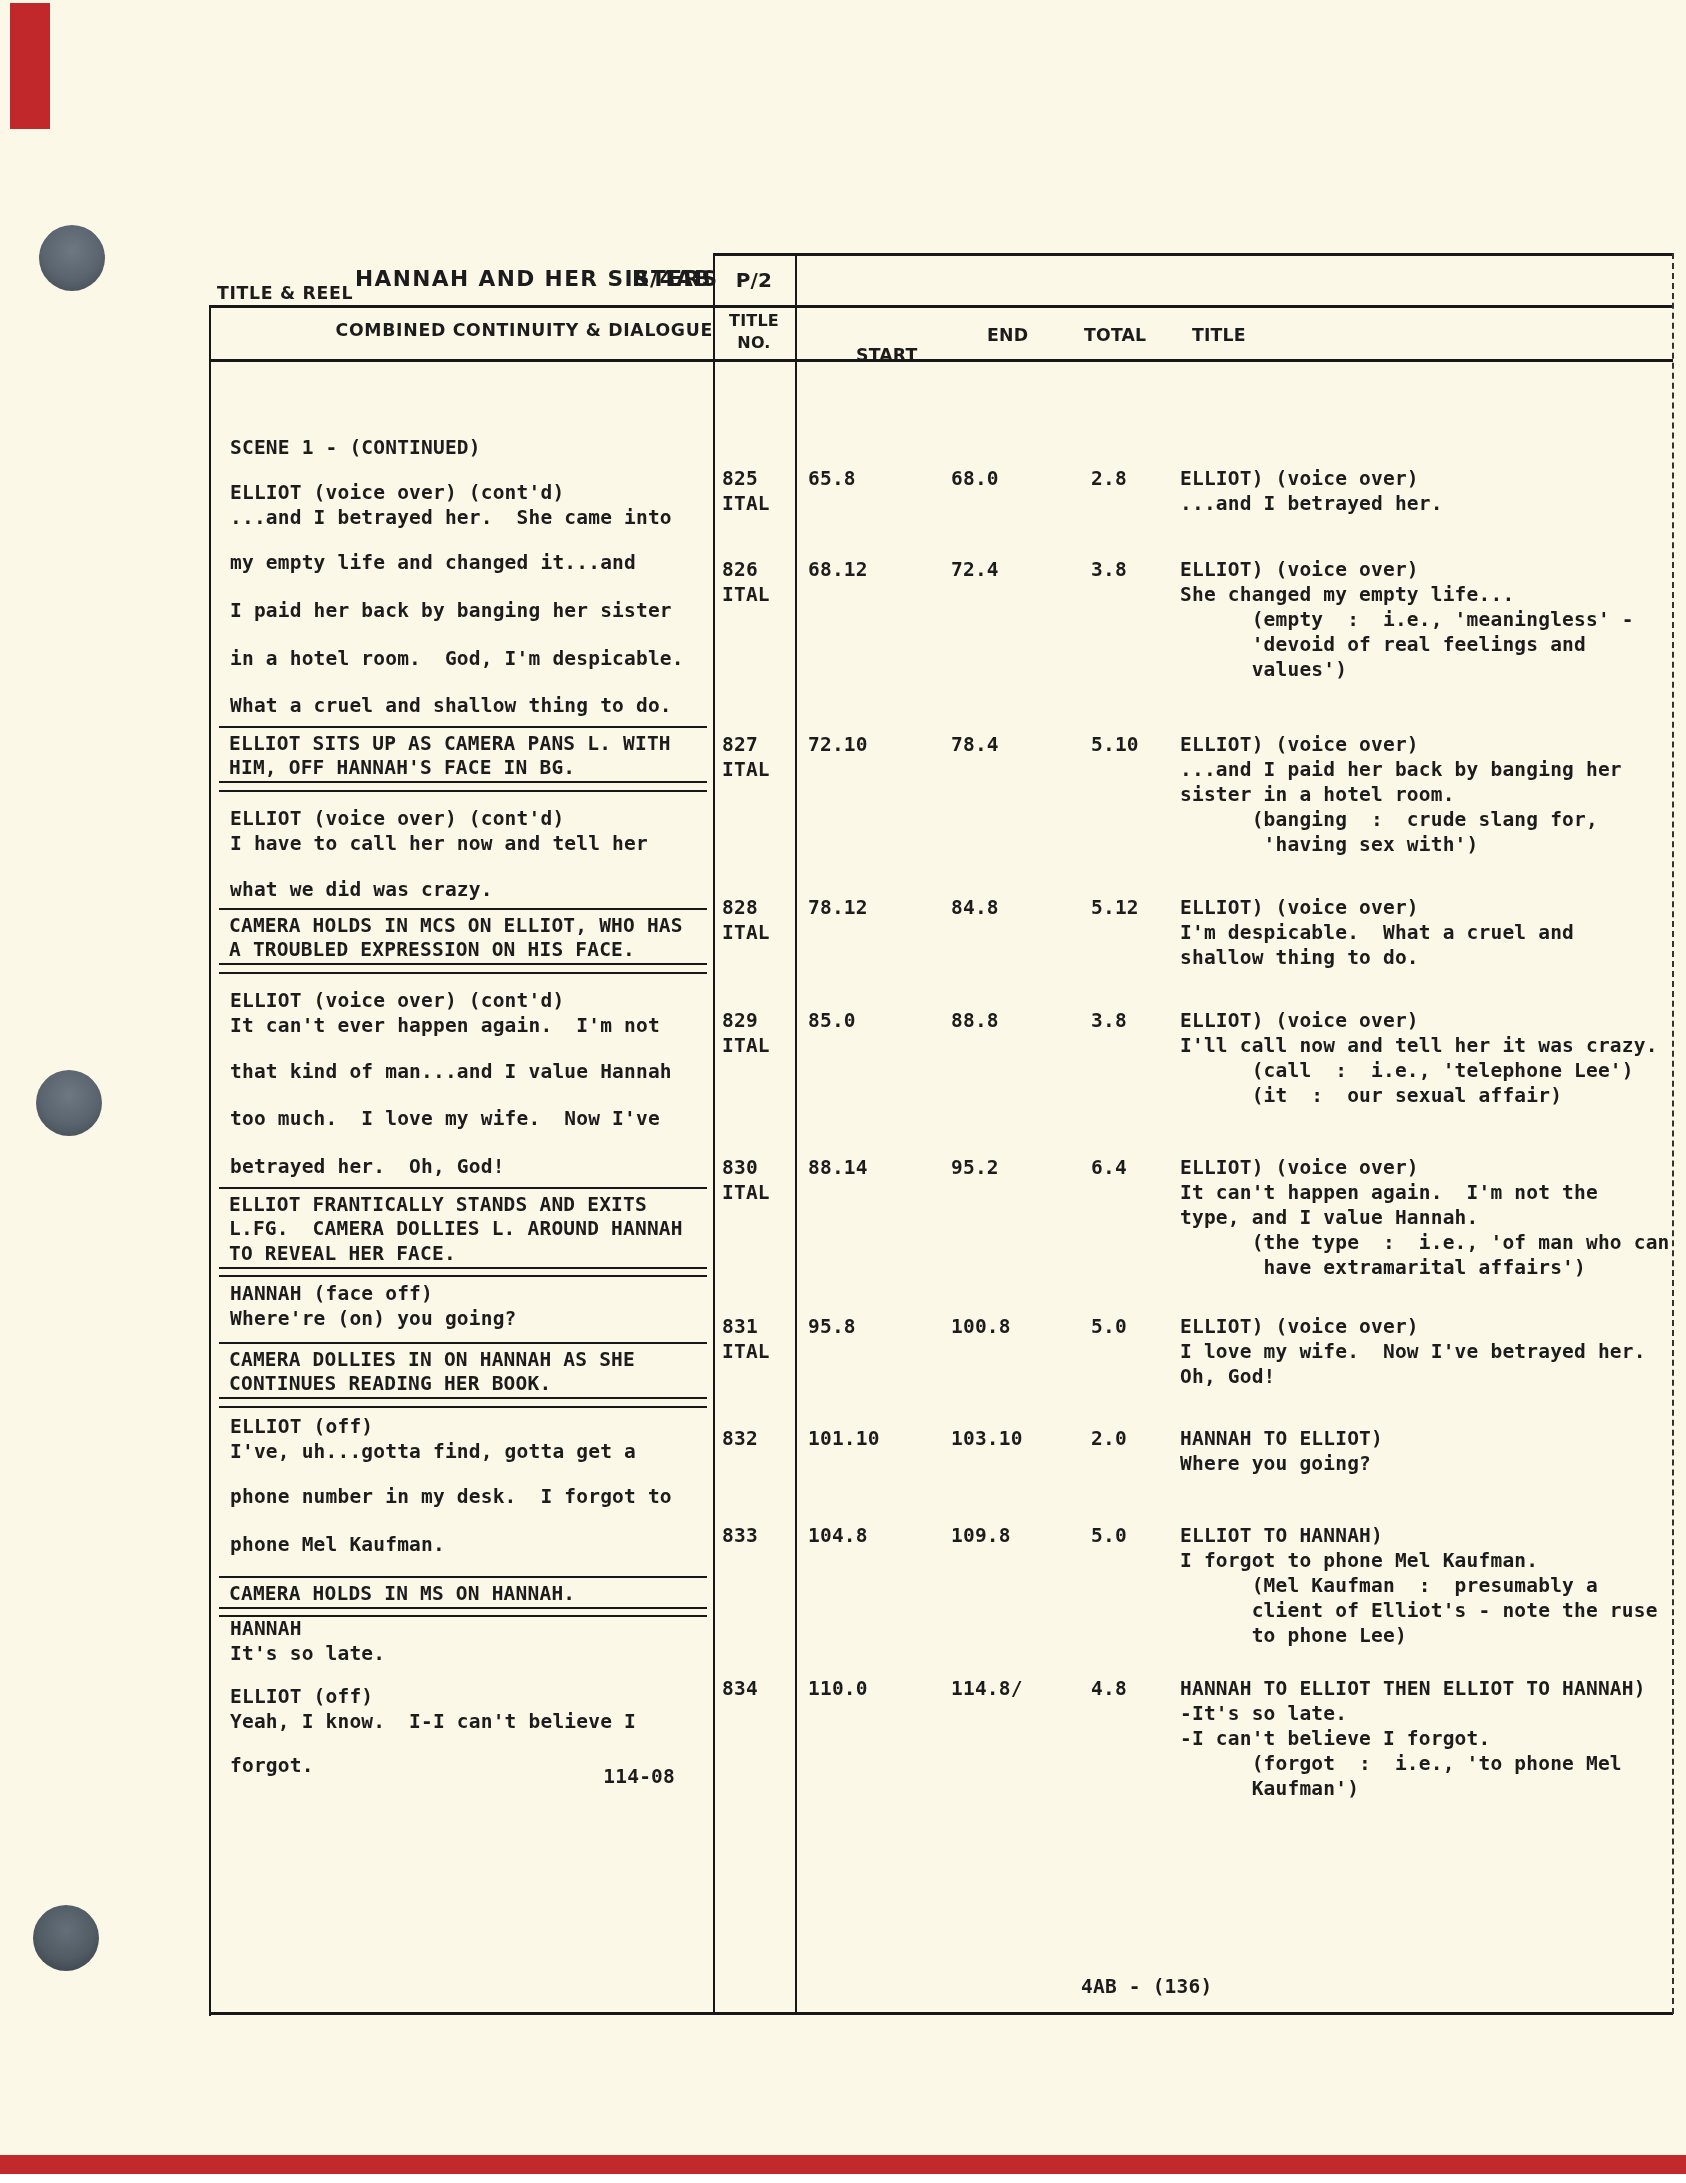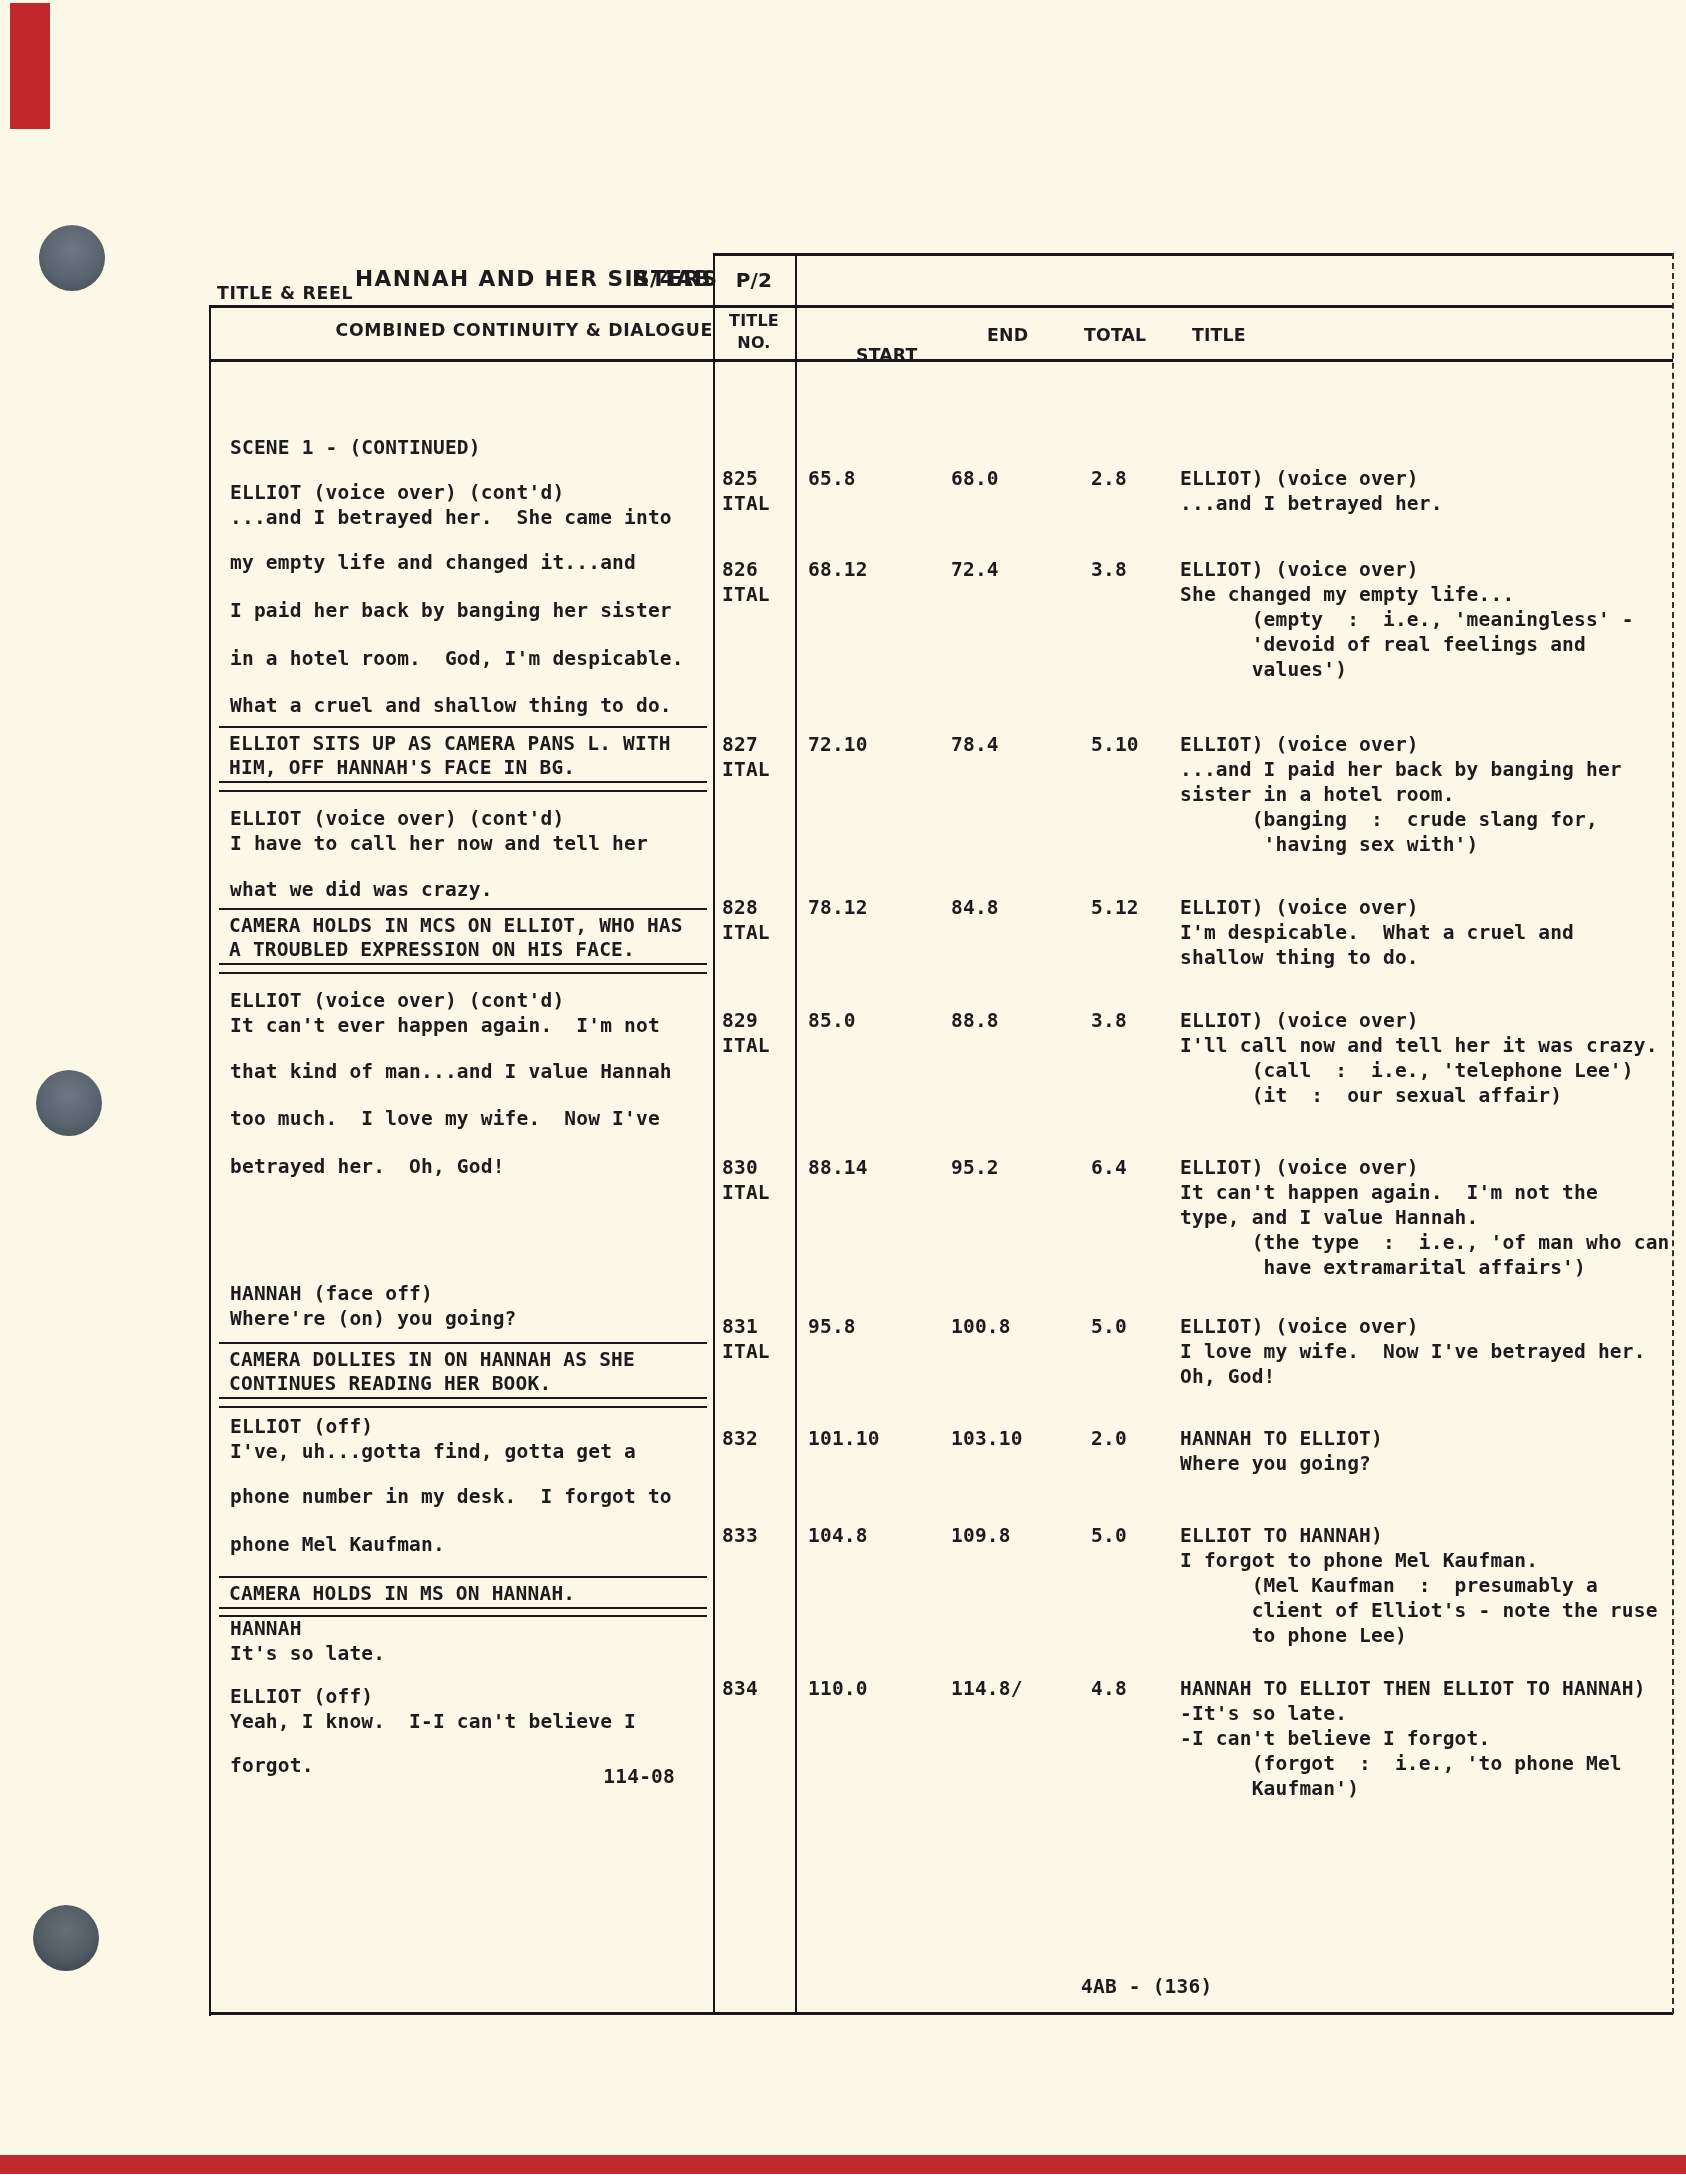--- a/index.html
+++ b/index.html
@@ -99,20 +99,21 @@
   <div class="lb lb5">in a hotel room.  God, I'm despicable.</div>
   <div class="lb lb6">What a cruel and shallow thing to do.</div>
   <div class="lb stage lb7"><div class="sline">ELLIOT SITS UP AS CAMERA PANS L. WITH</div><div class="sline last">HIM, OFF HANNAH'S FACE IN BG.</div></div>
   <div class="lb lb8"><div>ELLIOT (voice over) (cont'd)</div><div>I have to call her now and tell her</div></div>
   <div class="lb lb9">what we did was crazy.</div>
   <div class="lb stage lb10"><div class="sline">CAMERA HOLDS IN MCS ON ELLIOT, WHO HAS</div><div class="sline last">A TROUBLED EXPRESSION ON HIS FACE.</div></div>
   <div class="lb lb11"><div>ELLIOT (voice over) (cont'd)</div><div>It can't ever happen again.  I'm not</div></div>
   <div class="lb lb12">that kind of man...and I value Hannah</div>
   <div class="lb lb13">too much.  I love my wife.  Now I've</div>
   <div class="lb lb14">betrayed her.  Oh, God!</div>
+  <div class="lb stage lb15"><div class="sline">ELLIOT FRANTICALLY STANDS AND EXITS</div><div class="sline">L.FG.  CAMERA DOLLIES L. AROUND HANNAH</div><div class="sline last">TO REVEAL HER FACE.</div></div>
   <div class="lb lb16"><div>HANNAH (face off)</div><div>Where're (on) you going?</div></div>
   <div class="lb stage lb17"><div class="sline">CAMERA DOLLIES IN ON HANNAH AS SHE</div><div class="sline last">CONTINUES READING HER BOOK.</div></div>
   <div class="lb lb18"><div>ELLIOT (off)</div><div>I've, uh...gotta find, gotta get a</div></div>
   <div class="lb lb19">phone number in my desk.  I forgot to</div>
   <div class="lb lb20">phone Mel Kaufman.</div>
   <div class="lb stage lb21"><div class="sline last">CAMERA HOLDS IN MS ON HANNAH.</div></div>
   <div class="lb lb22"><div>HANNAH</div><div>It's so late.</div></div>
   <div class="lb lb23"><div>ELLIOT (off)</div><div>Yeah, I know.  I-I can't believe I</div></div>
   <div class="lb lb24">forgot.</div>
   <div class="footage">114-08</div>

